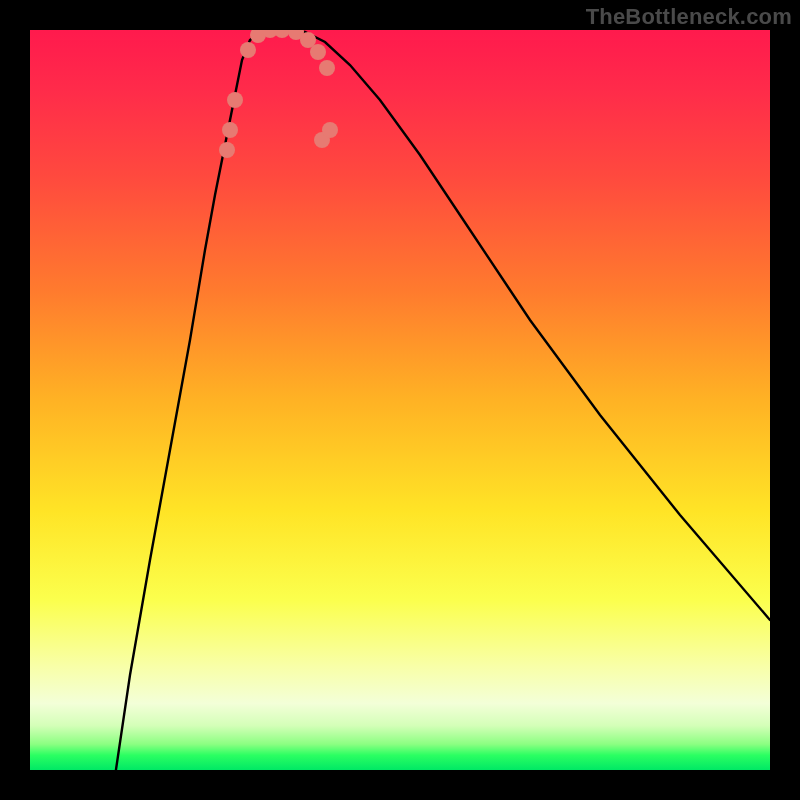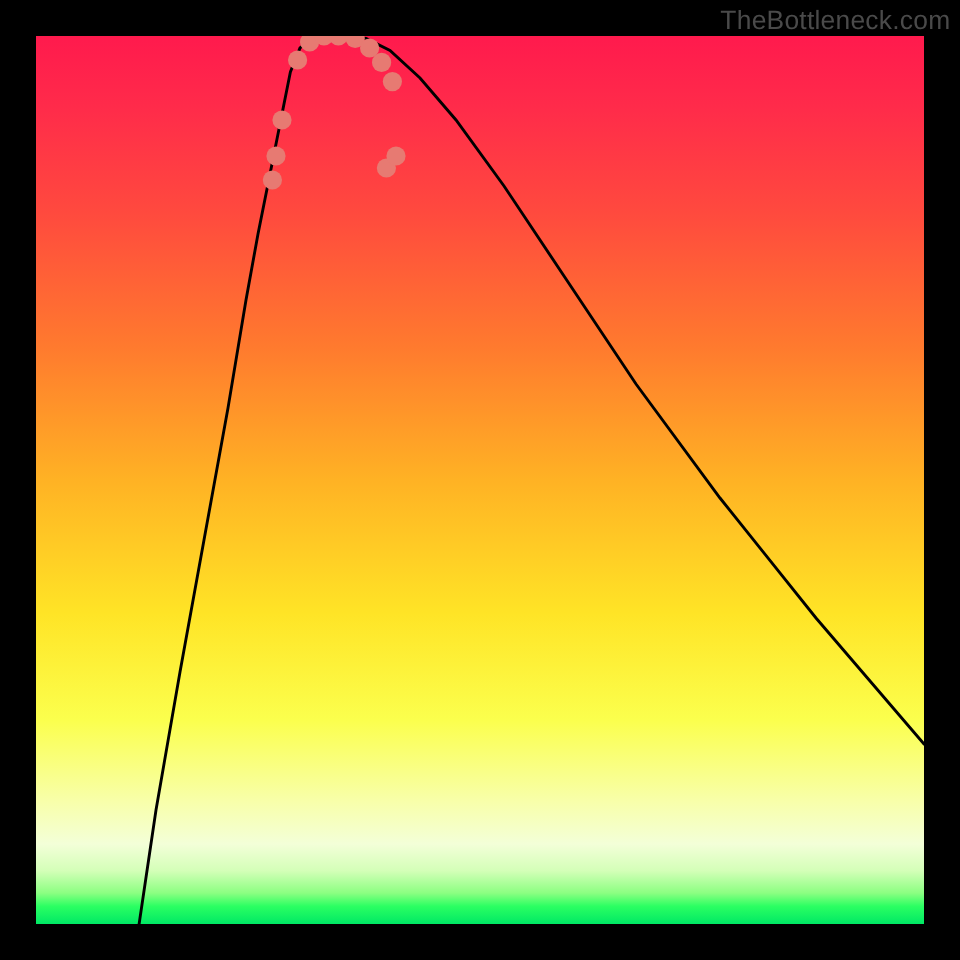--- a/index.html
+++ b/index.html
@@ -50,21 +50,21 @@
     inset: 0;
     width: 100%;
     height: 100%;
   }
   .watermark {
     position: absolute;
     top: 4px;
     right: 8px;
     color: #4a4a4a;
     font-size: 22px;
-    font-weight: 400;
+    font-weight: 700;
     letter-spacing: 0.2px;
     user-select: none;
   }
 </style>
 </head>
 <body>
 
 <div class="frame">
 
   <div class="plot">

